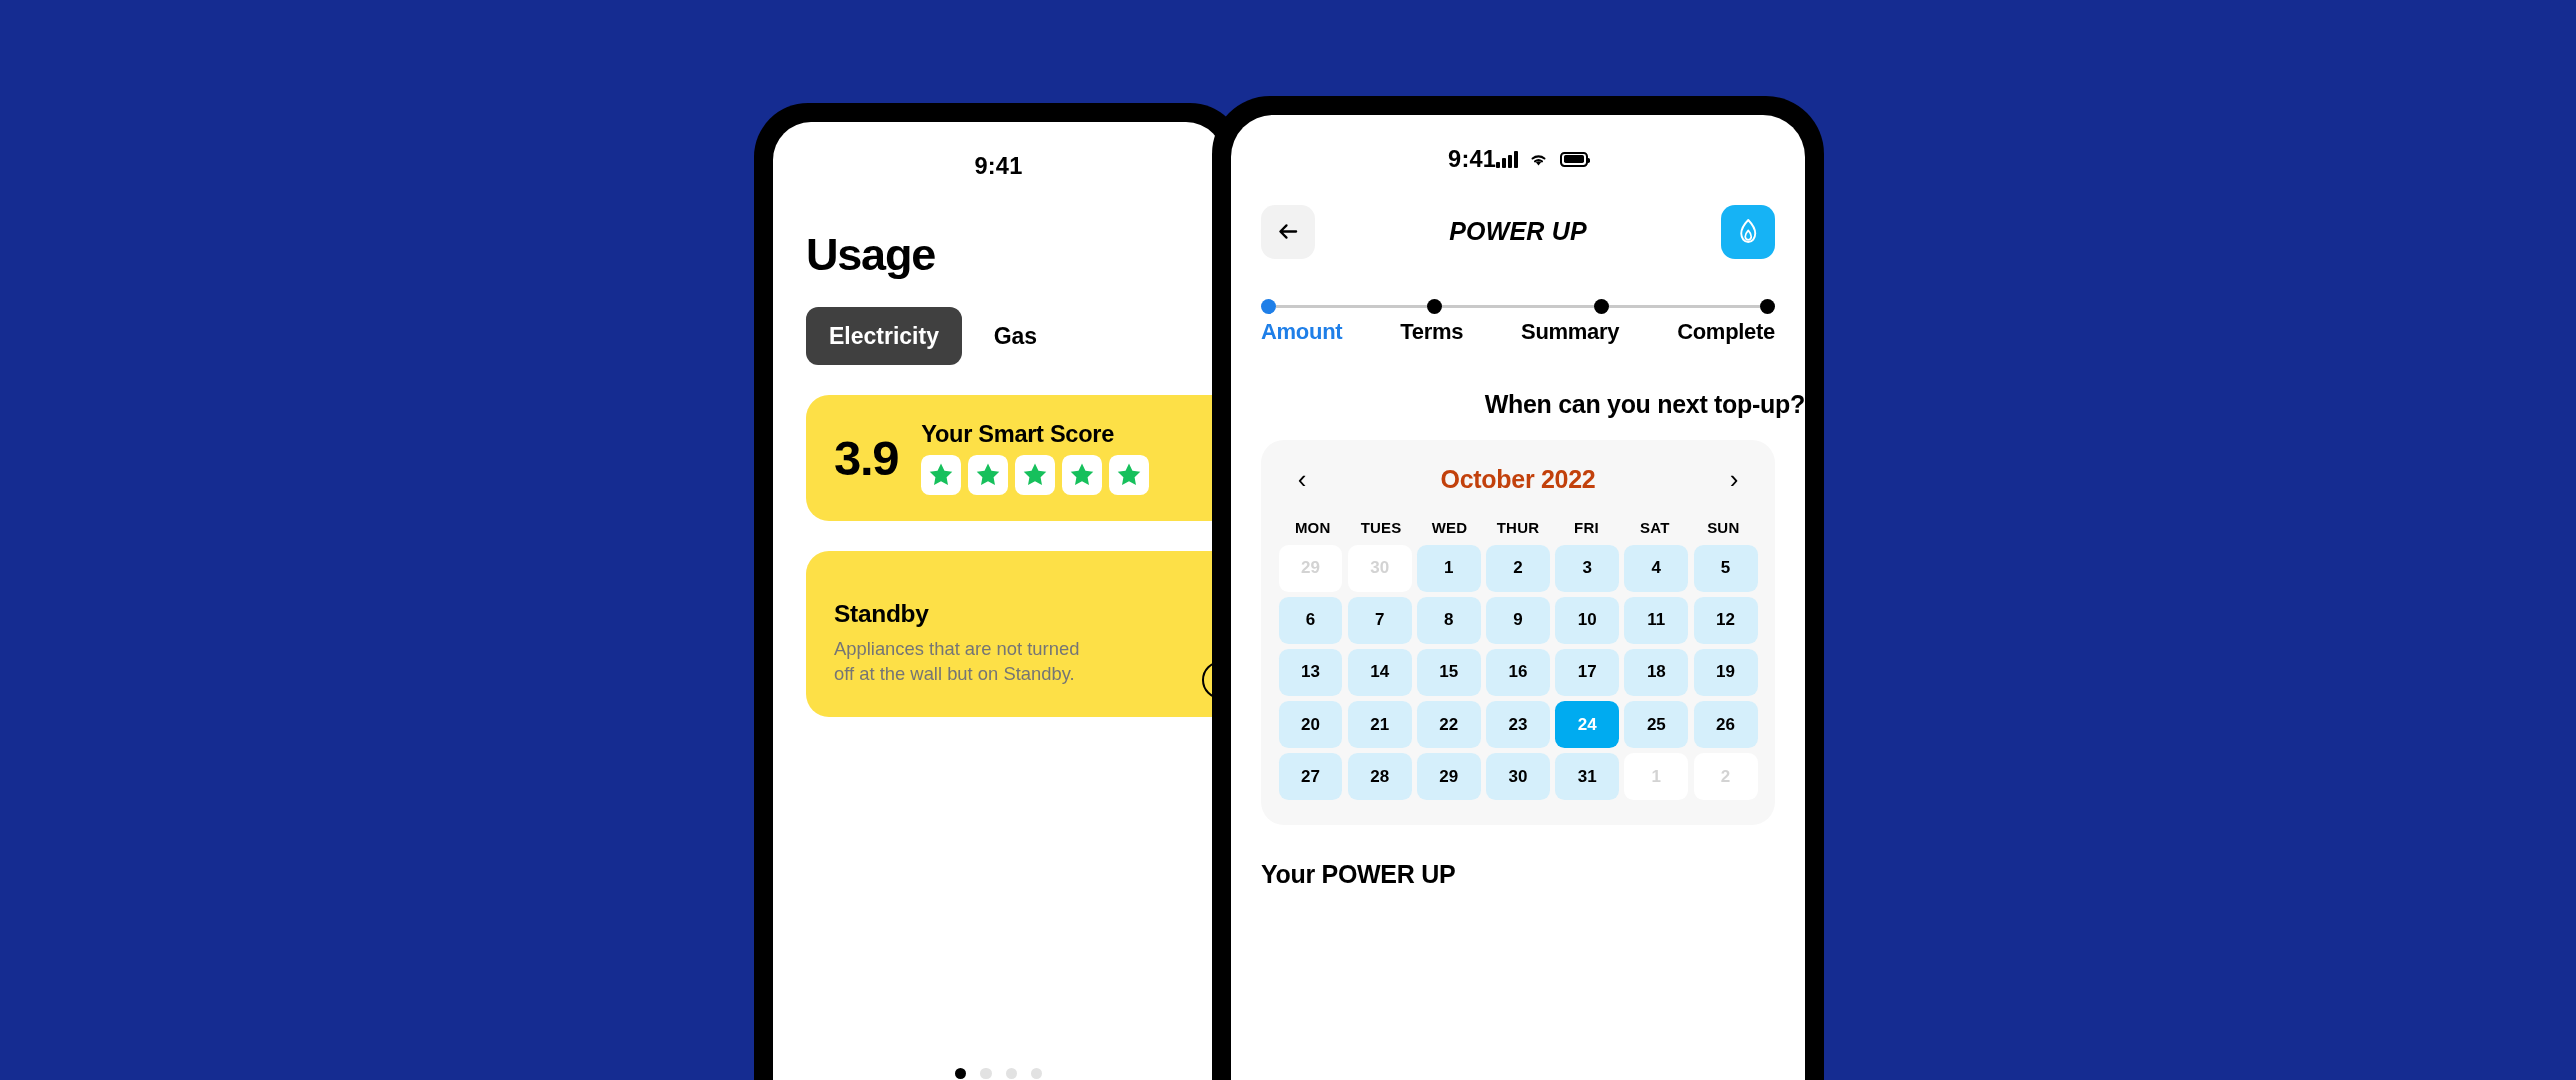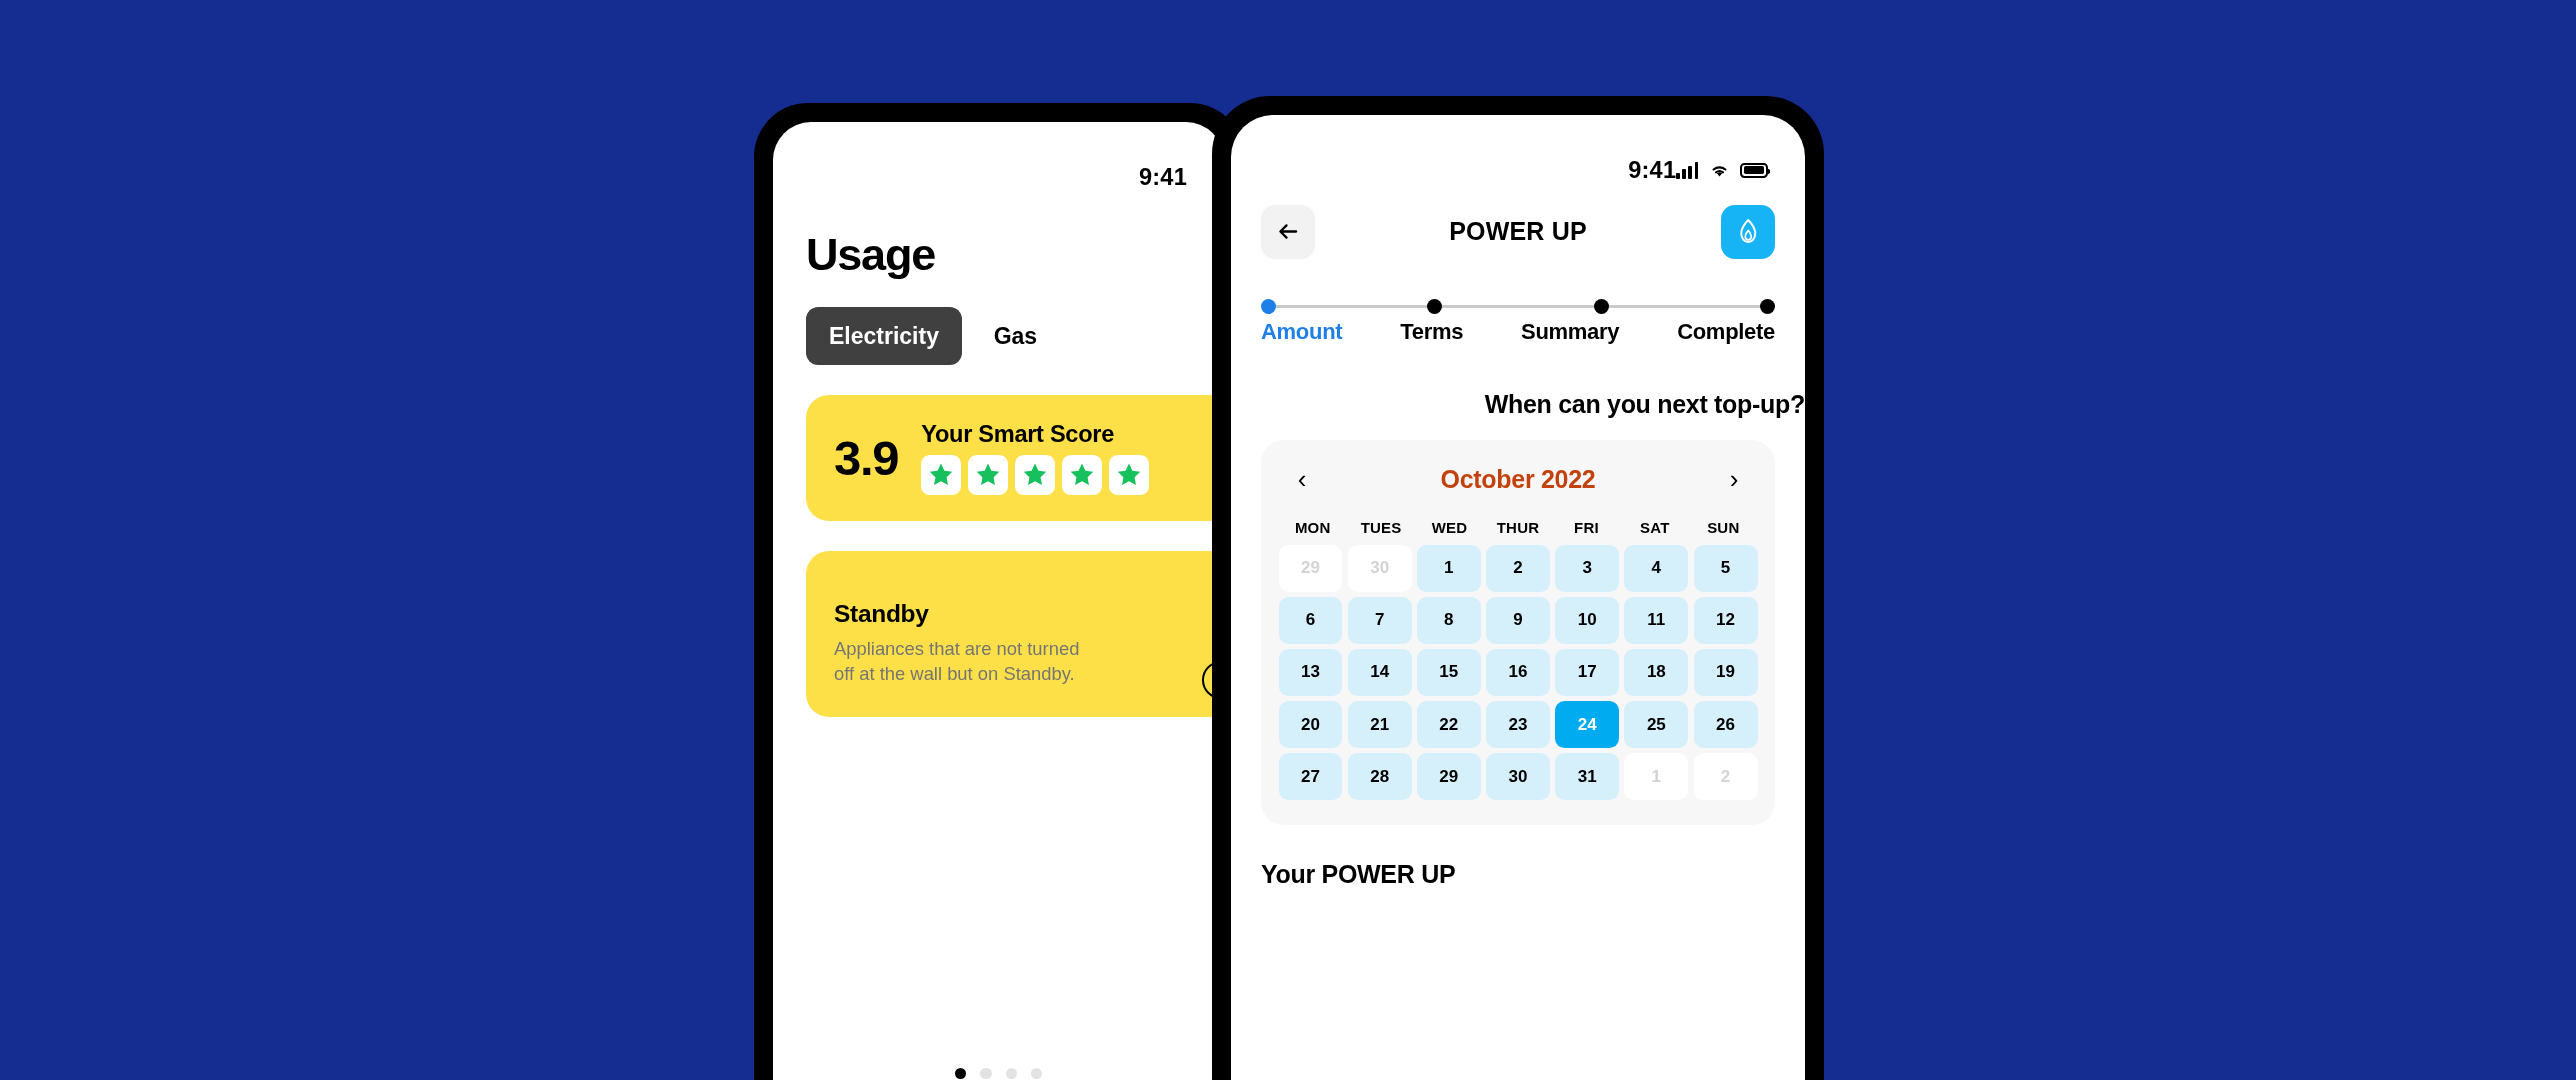--- a/index.html
+++ b/index.html
@@ -49,23 +49,22 @@
     left: 19px; top: 19px;
     width: 574px; height: 985px;
     border-radius: 42px 42px 0 0;
   }
 
   
   .statusbar {
     position: absolute; top: 0; left: 0; right: 0;
     height: 65px;
     display: flex; align-items: center;
-    justify-content: flex-end;
+    justify-content: center;
     padding: 23px 37px 0 37px;
-    margin-top: 11px;
   }
   .status-time {
     font-size: 23.6px; font-weight: bold; color: #000;
     letter-spacing: 0.2px;
   }
   .status-icons { display: flex; align-items: center; gap: 10.5px; }
   .signal { display: flex; align-items: flex-end; gap: 2.6px; height: 17.5px; }
   .signal i { display:block; width: 3.5px; background: #000; border-radius: 0.9px; }
   .signal i:nth-child(1){height:6.1px}
   .signal i:nth-child(2){height:9.6px}
@@ -135,20 +134,21 @@
     display: flex; justify-content: center; gap: 14px;
   }
   .page-dots span { width: 11.4px; height: 11.4px; border-radius: 50%; background: #E2E2E2; }
   .page-dots span.on { background: #000; }
 
   
   #right-content { position: absolute; top: 65px; left: 0; right: 0; bottom: 0; }
   .app-header {
     display: flex; align-items: center; justify-content: center;
     padding: 24.5px 30px 0 30px;
+    font-style: italic;
   }
   .back-btn {
     width: 54px; height: 54px; background: #F2F2F2; border-radius: 14px;
     display: flex; align-items: center; justify-content: center; cursor: pointer;
   }
   .app-title {
     font-size: 25px; font-weight: bold; color: #000; letter-spacing: 0.2px;
     flex: 1; text-align: center;
   }
   .flame-btn {

